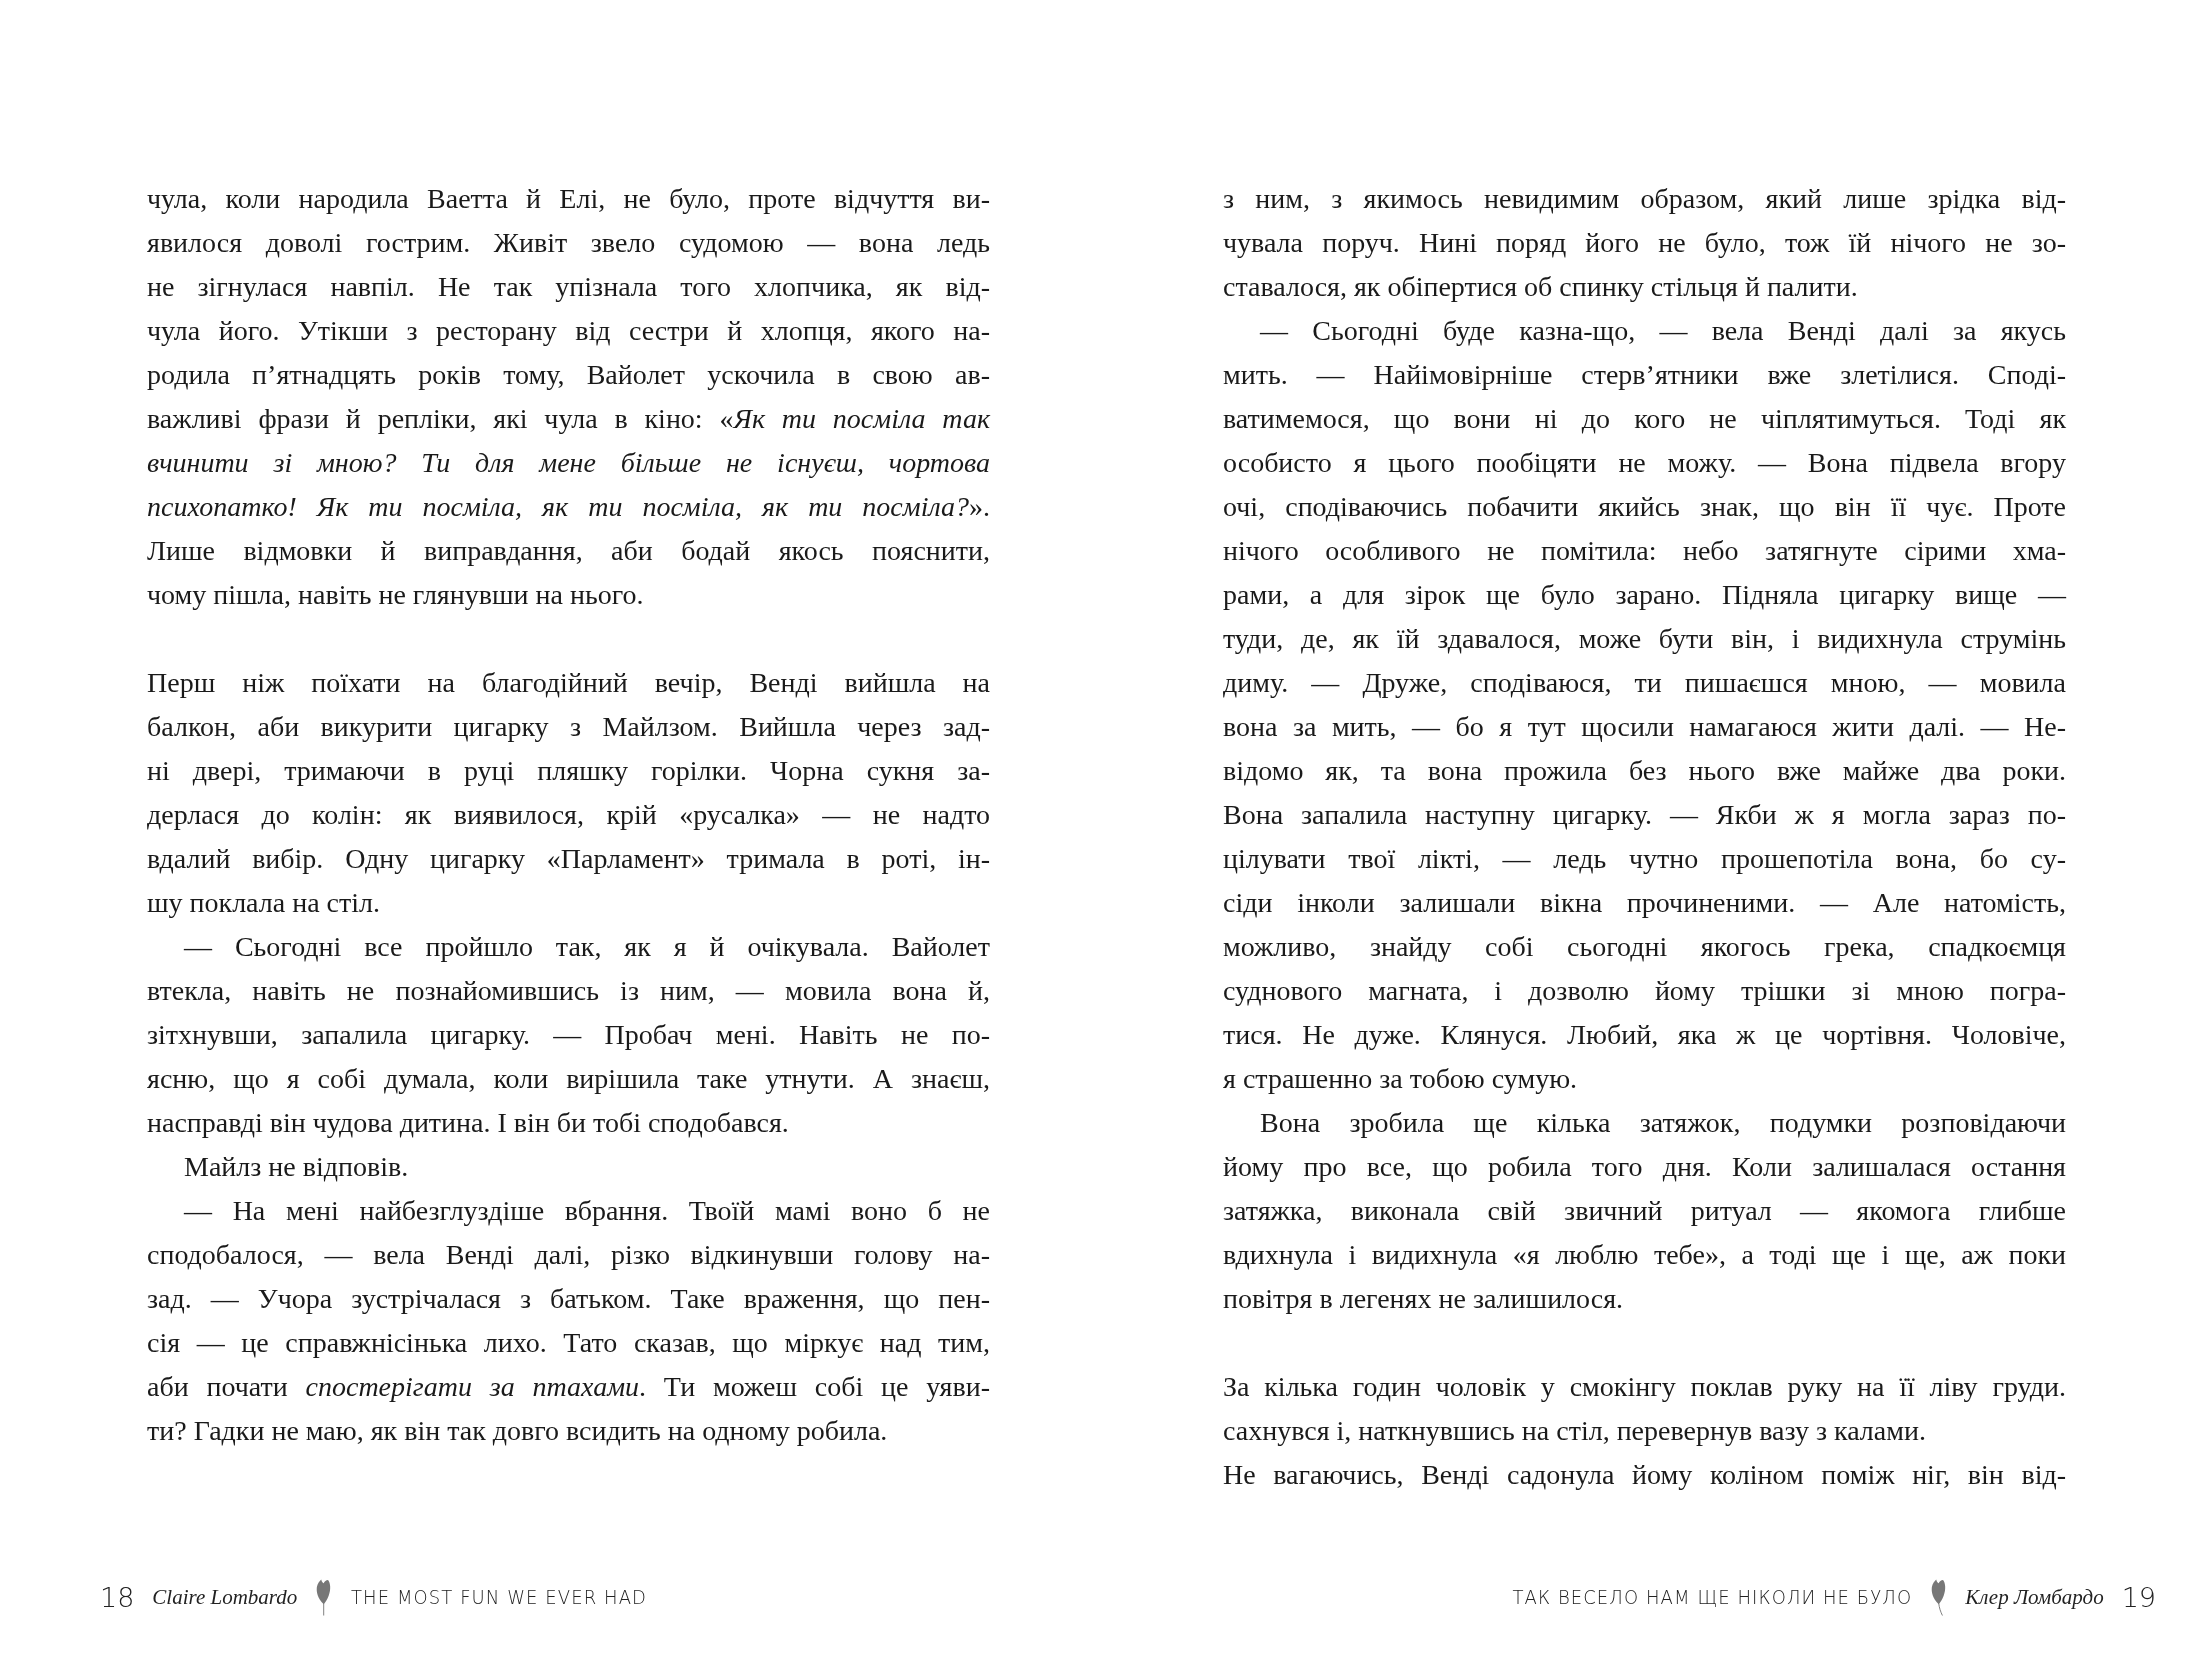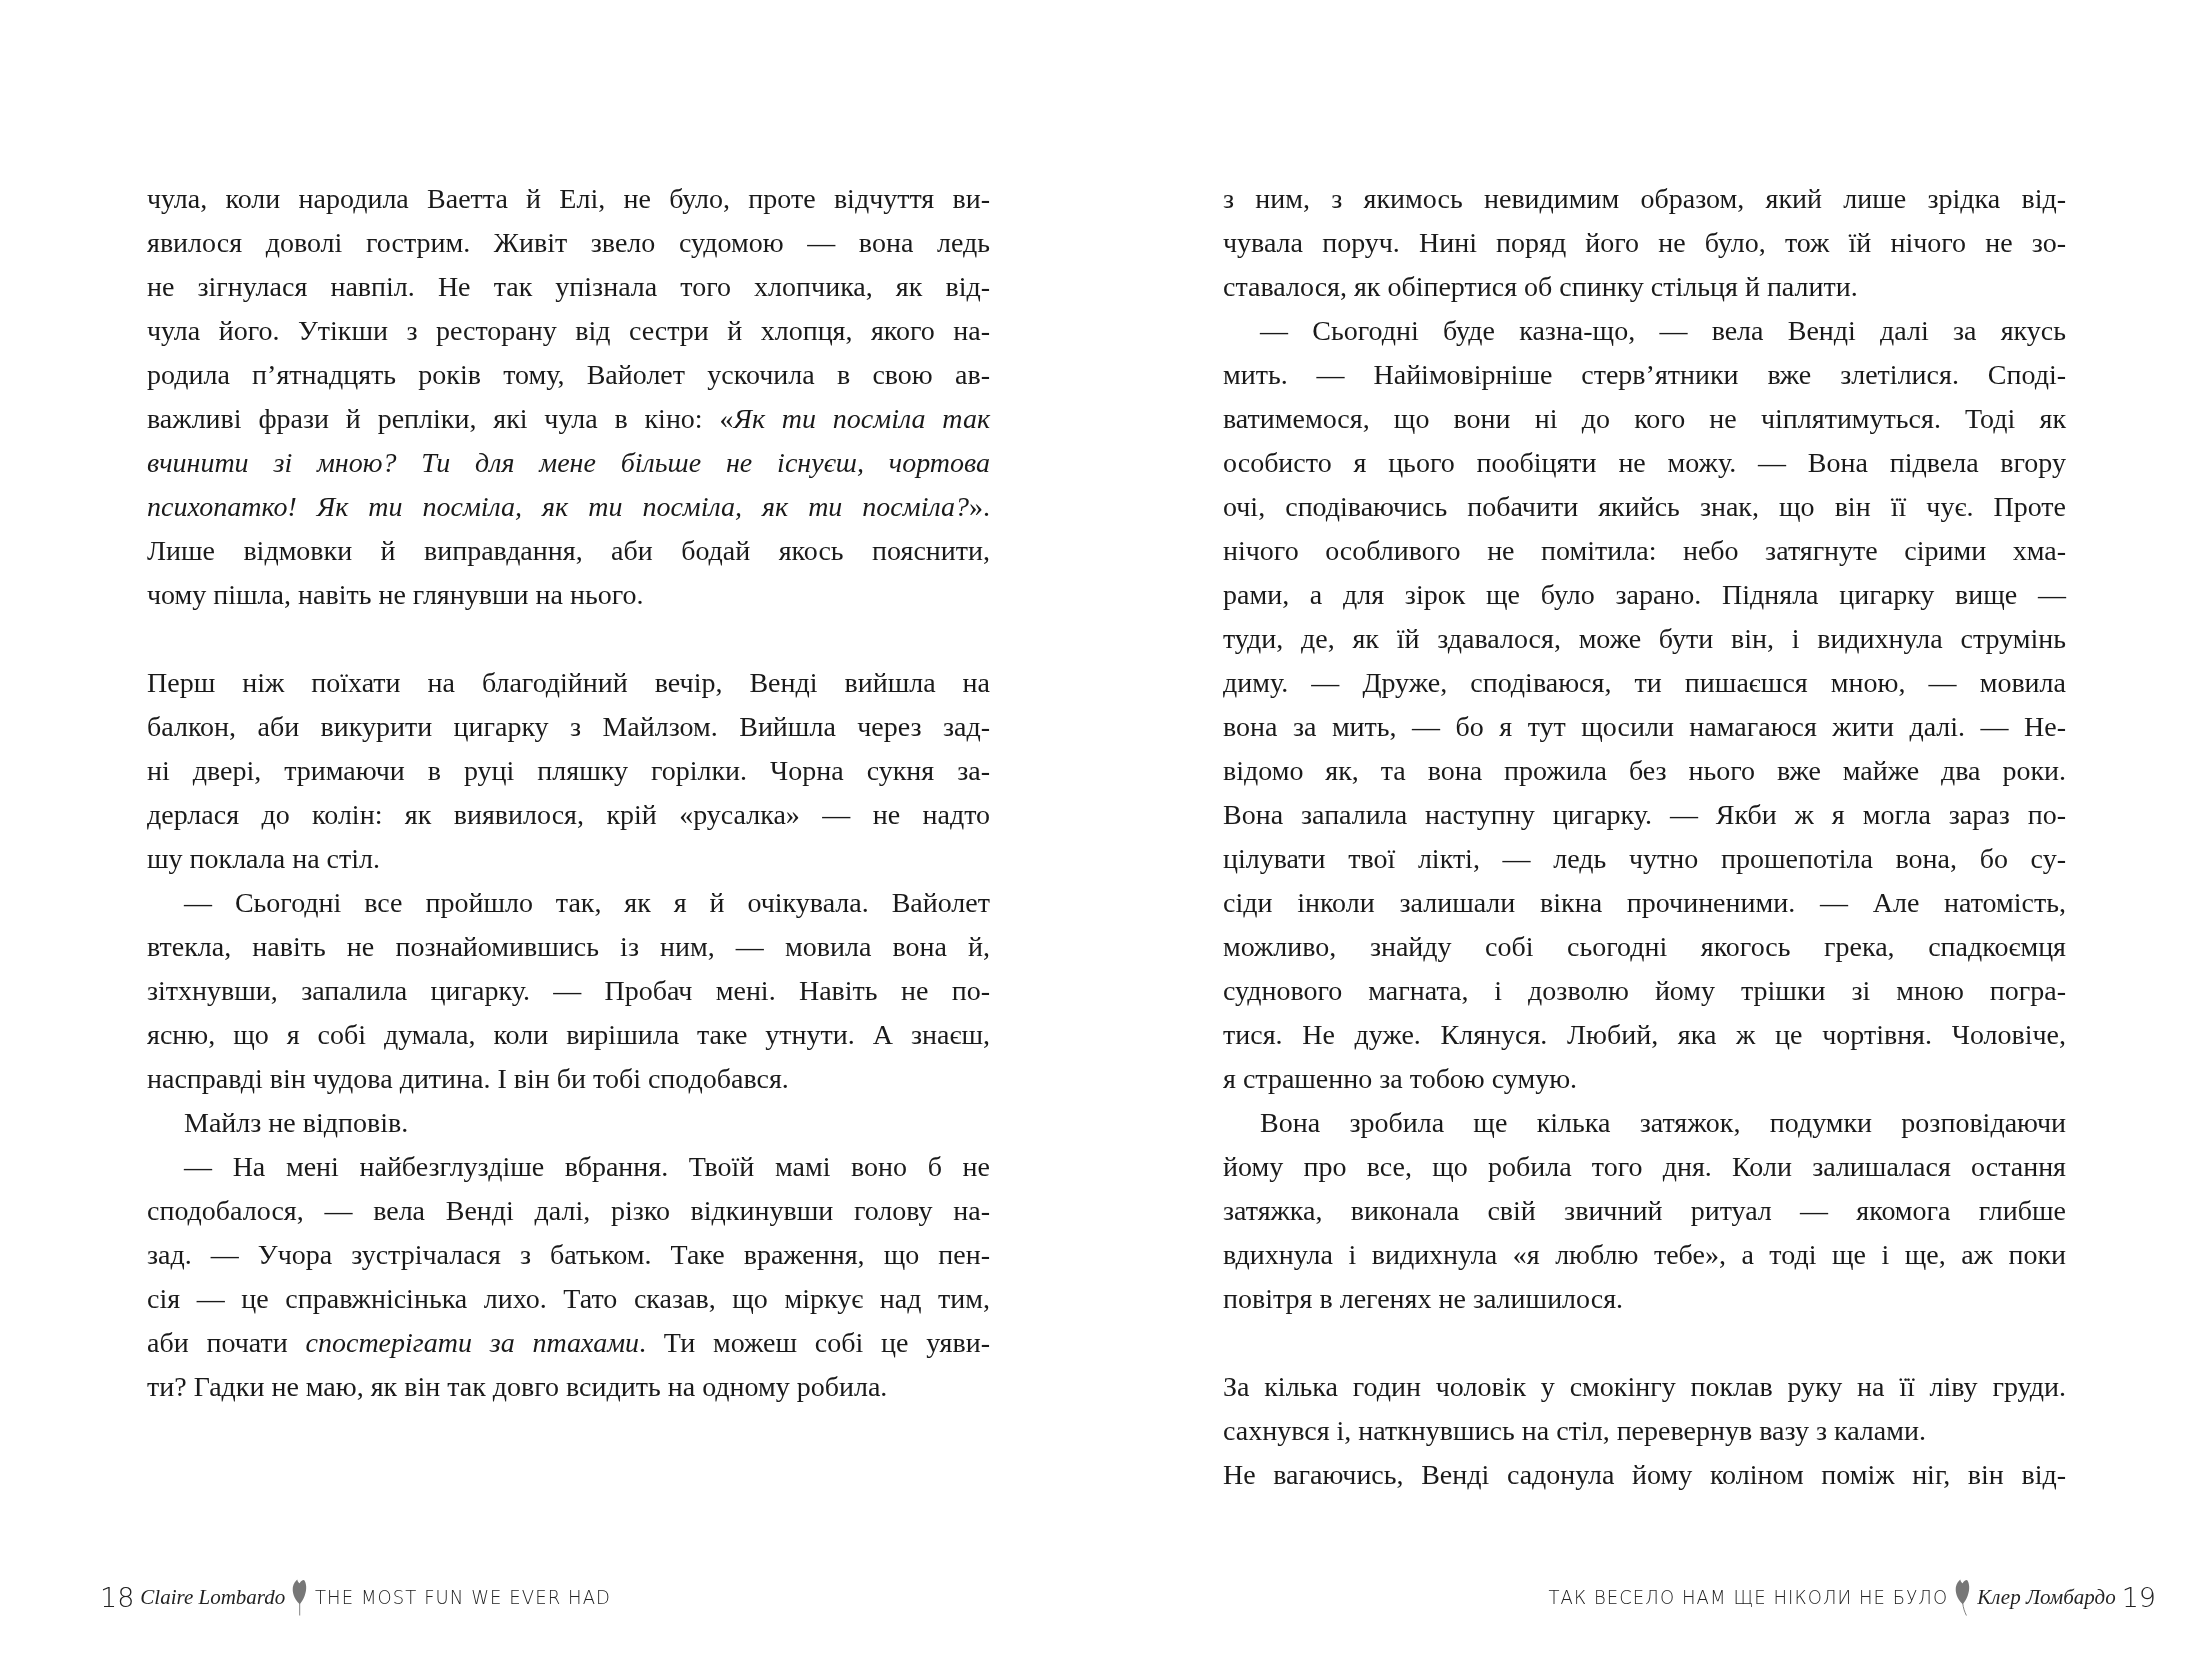--- a/index.html
+++ b/index.html
@@ -8,21 +8,21 @@
   .page.left { left:0; width:1102px; }
   .page.right { left:1102px; width:1103px; }
   .text-block { position:absolute; top:177px; width:843px; font-size:28px; line-height:44px; }
   .page.left .text-block { left:147px; }
   .page.right .text-block { left:121px; }
   .line { display:block; white-space:nowrap; text-align:justify; text-align-last:justify; height:44px; overflow:visible; transform-origin:left center; }
   .line.last { text-align-last:left; }
   .line.indent { padding-left:37px; }
   .gap { display:block; height:44px; }
   em { }
-  .footer { position:absolute; top:1575px; height:44px; display:flex; align-items:center; gap:6px; }
+  .footer { position:absolute; top:1575px; height:44px; display:flex; align-items:center; gap:18px; }
   .page.left .footer { left:100px; }
   .page.right .footer { right:49px;text-align:right; }
   .pnum { font-family:"DejaVu Sans","Liberation Sans",sans-serif; font-size:27px; font-weight:200; color:#222; }
   .author { font-style:italic; font-size:21px; color:#222; }
   .title { font-family:"DejaVu Sans","Liberation Sans",sans-serif; font-size:20px; font-weight:300; letter-spacing:1.2px; color:#222; transform:scaleX(0.9); transform-origin:left center; }
   .page.right .title { transform-origin:right center; }
   .leaf { width:17.4px; height:39px; display:inline-block; }
 </style>
 </head>
 <body>
@@ -37,20 +37,21 @@
       <span class="line" style=""><span>важливі фрази й репліки, які чула в кіно: «</span><em>Як ти посміла так</em></span>
       <span class="line" style=""><em>вчинити зі мною? Ти для мене більше не існуєш, чортова</em></span>
       <span class="line" style=""><em>психопатко! Як ти посміла, як ти посміла, як ти посміла?</em><span>».</span></span>
       <span class="line" style="">Лише відмовки й виправдання, аби бодай якось пояснити,</span>
       <span class="line last" style="">чому пішла, навіть не глянувши на нього.</span>
       <span class="gap"></span>
       <span class="line" style="">Перш ніж поїхати на благодійний вечір, Венді вийшла на</span>
       <span class="line" style="">балкон, аби викурити цигарку з Майлзом. Вийшла через зад-</span>
       <span class="line" style="">ні двері, тримаючи в руці пляшку горілки. Чорна сукня за-</span>
       <span class="line" style="">дерлася до колін: як виявилося, крій «русалка» — не надто</span>
+      <span class="line" style="">вдалий вибір. Одну цигарку «Парламент» тримала в роті, ін-</span>
       <span class="line last" style="">шу поклала на стіл.</span>
       <span class="line indent" style="">— Сьогодні все пройшло так, як я й очікувала. Вайолет</span>
       <span class="line" style="">втекла, навіть не познайомившись із ним, — мовила вона й,</span>
       <span class="line" style="">зітхнувши, запалила цигарку. — Пробач мені. Навіть не по-</span>
       <span class="line" style="">ясню, що я собі думала, коли вирішила таке утнути. А знаєш,</span>
       <span class="line last" style="">насправді він чудова дитина. І він би тобі сподобався.</span>
       <span class="line last indent" style="">Майлз не відповів.</span>
       <span class="line indent" style="">— На мені найбезглуздіше вбрання. Твоїй мамі воно б не</span>
       <span class="line" style="">сподобалося, — вела Венді далі, різко відкинувши голову на-</span>
       <span class="line" style="">зад. — Учора зустрічалася з батьком. Таке враження, що пен-</span>

